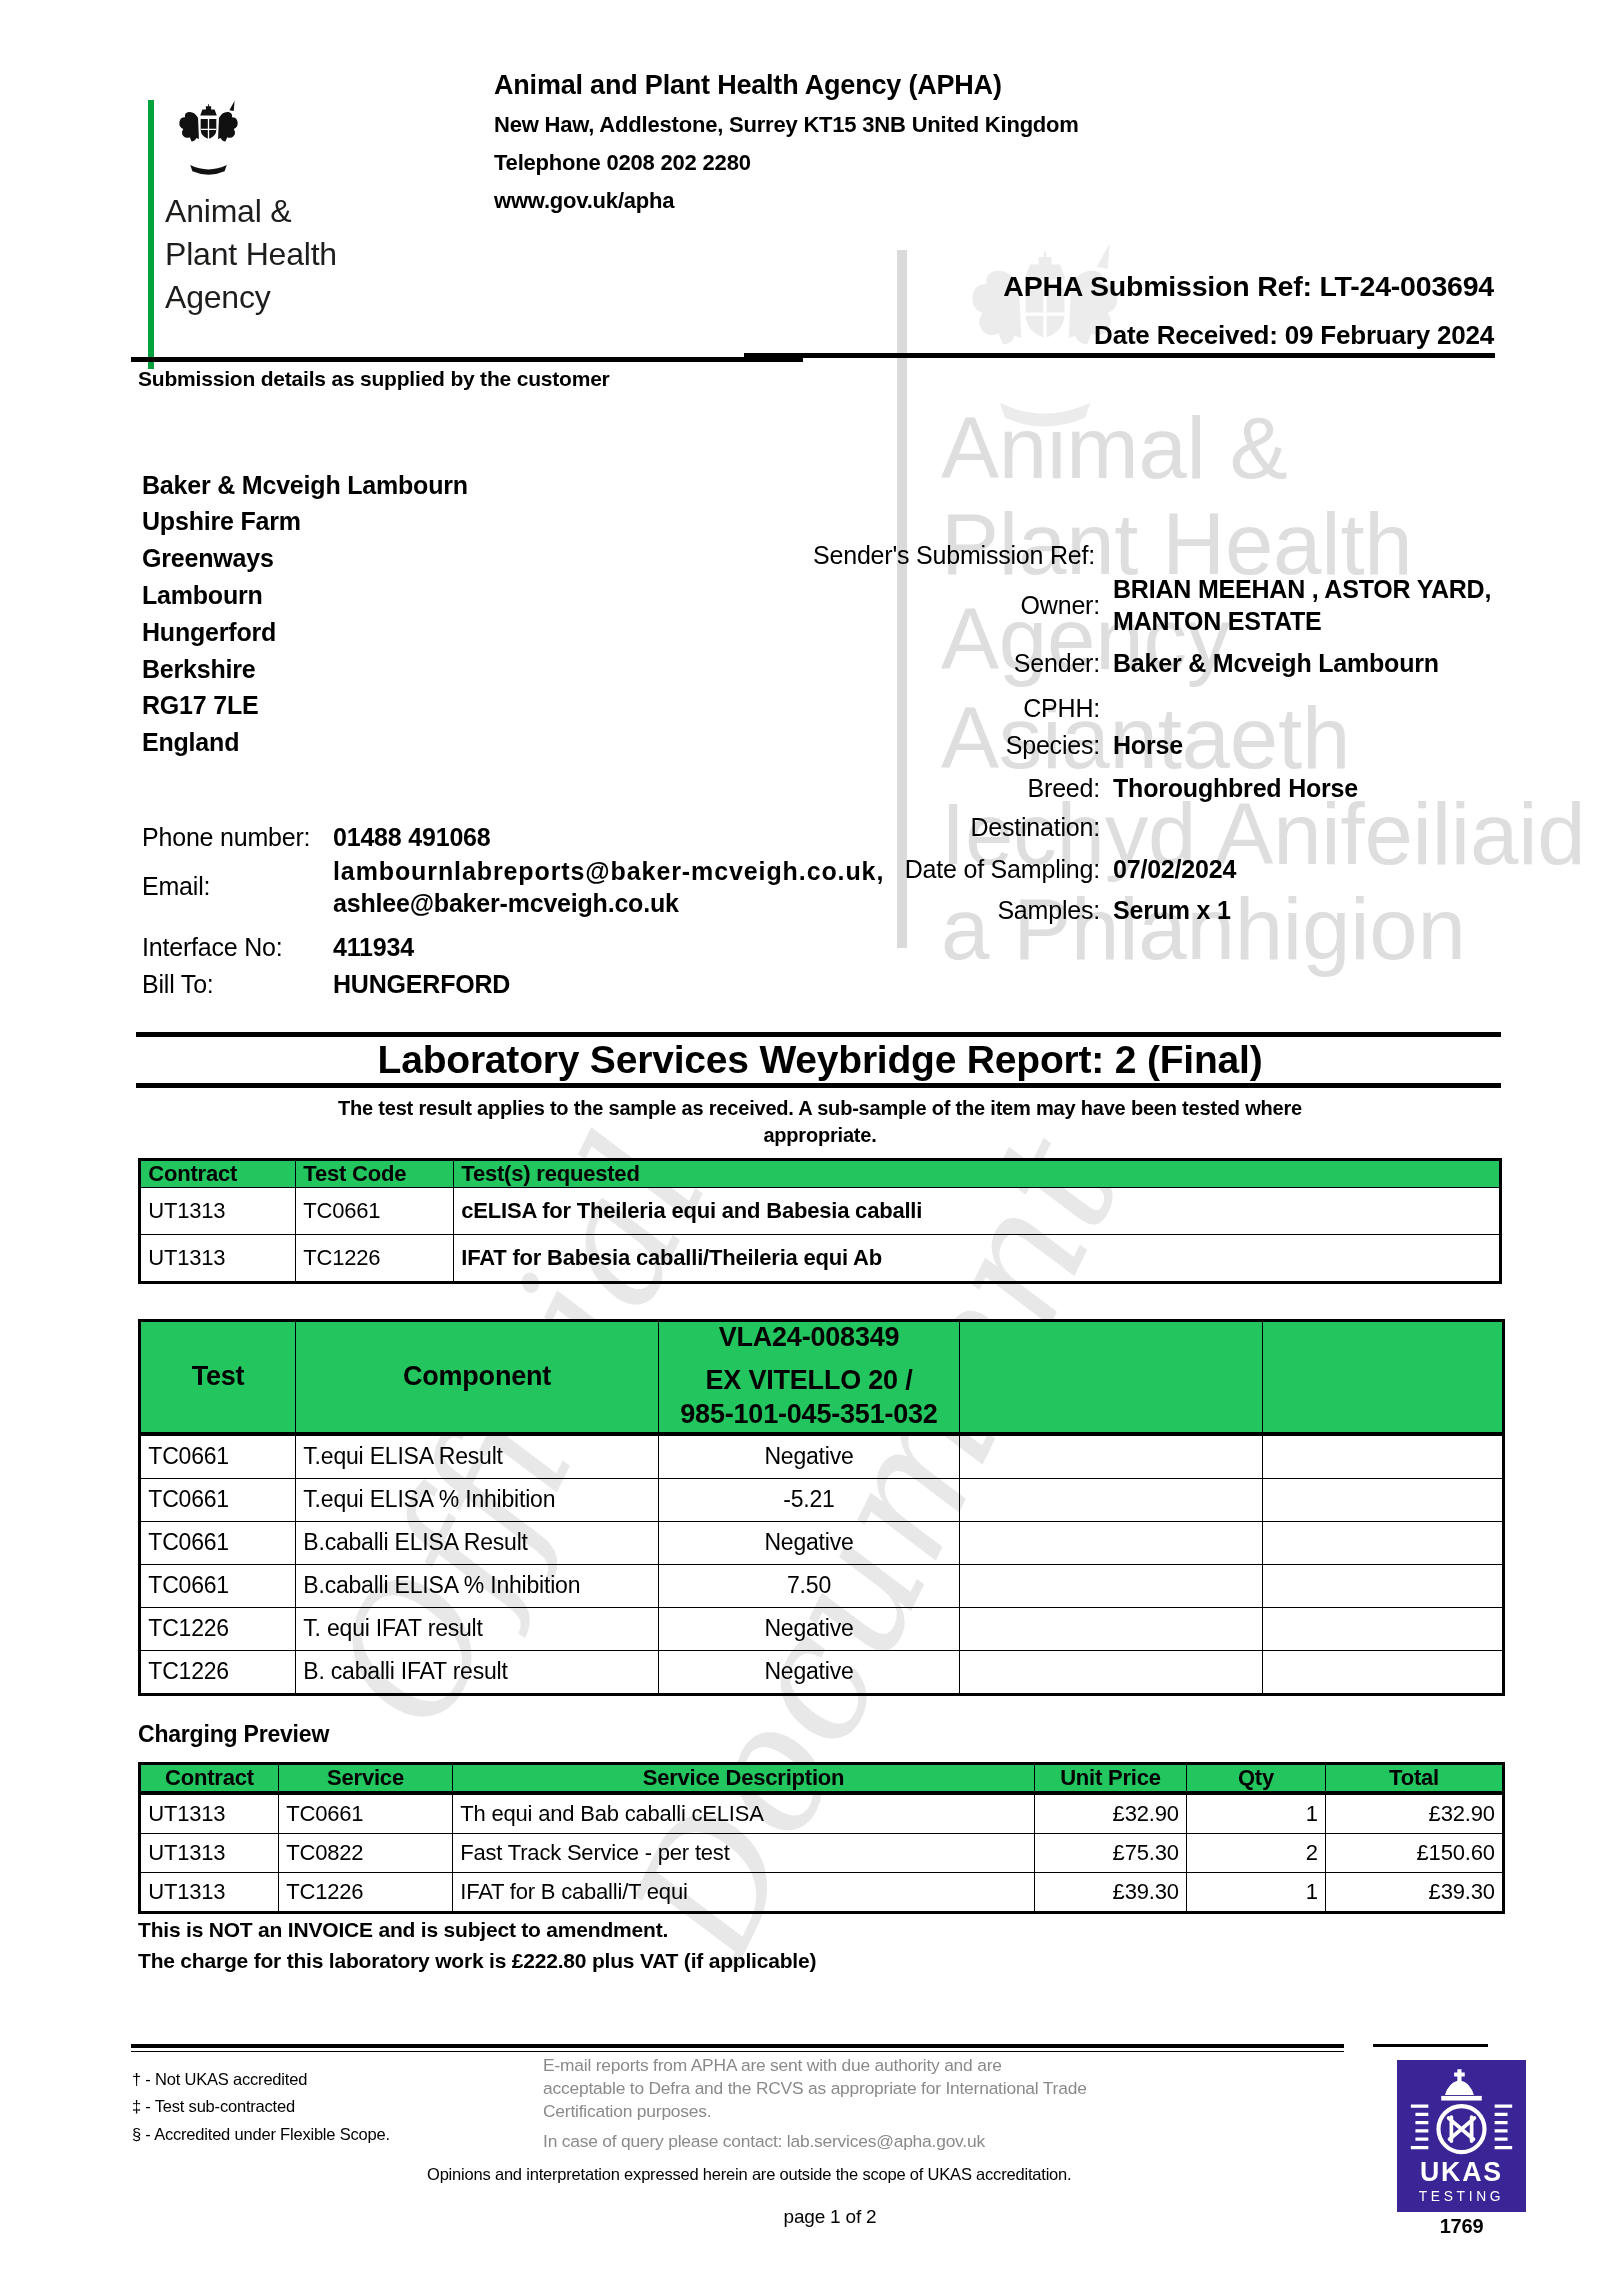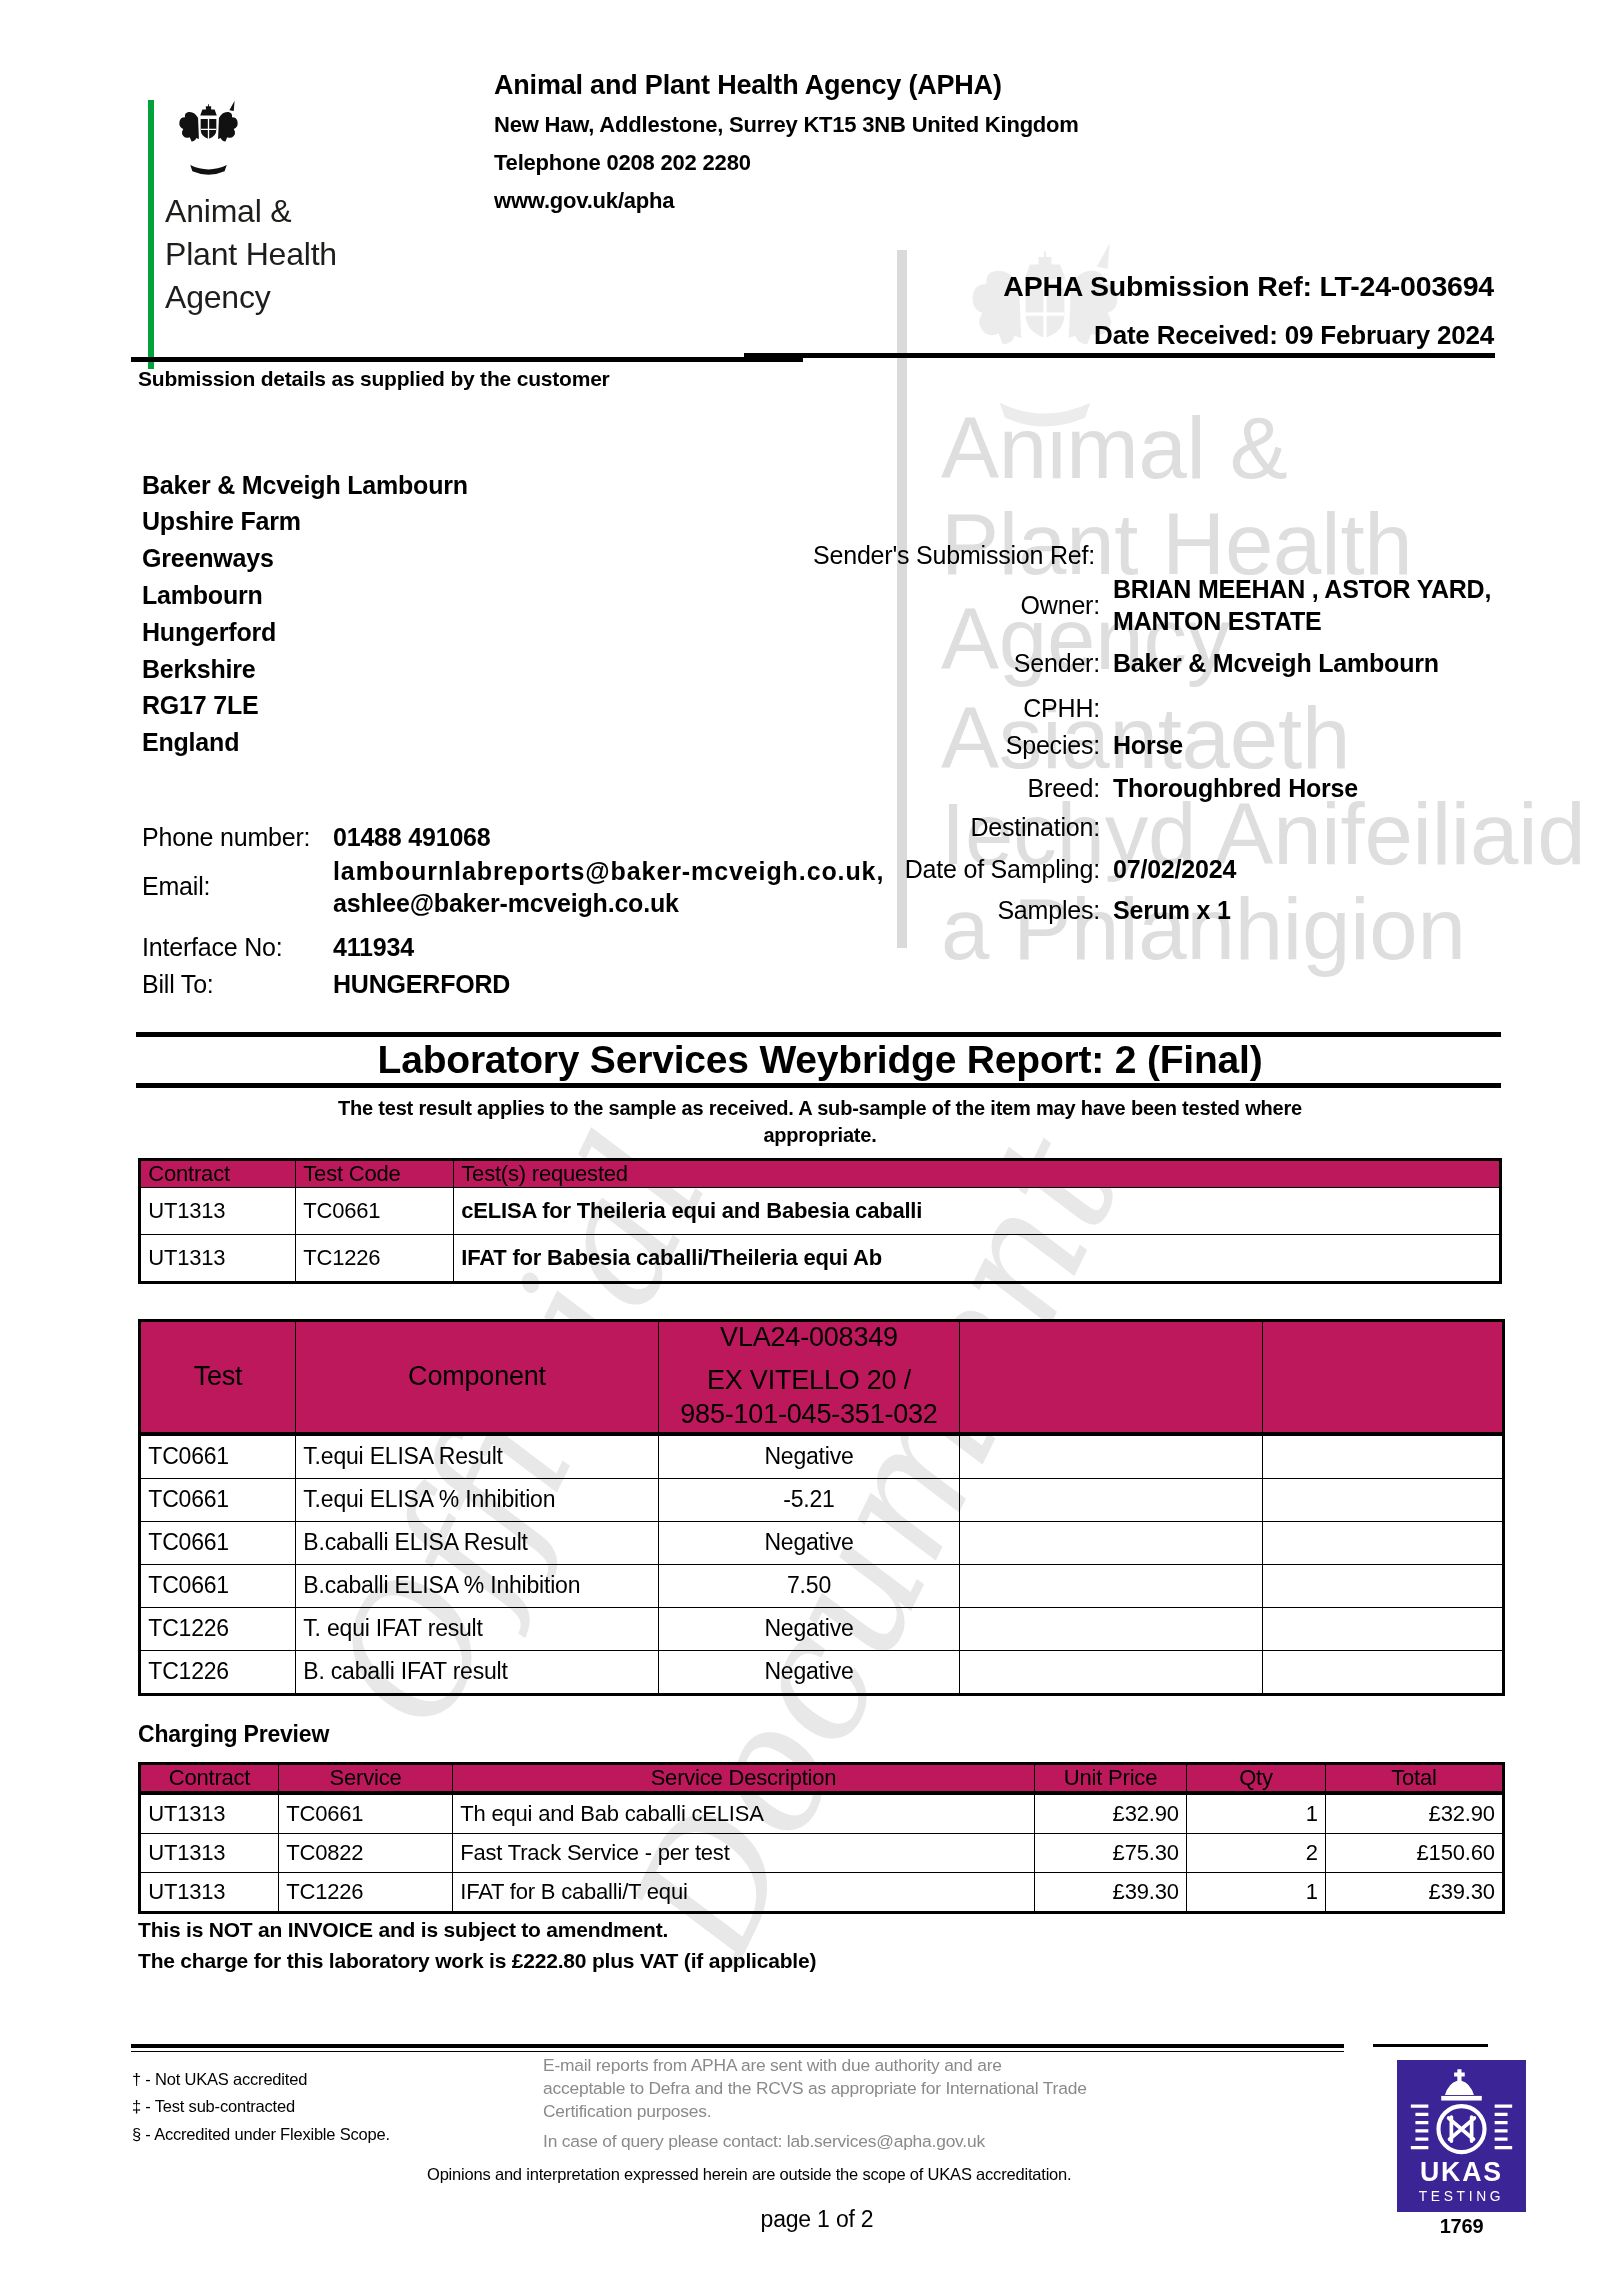--- a/index.html
+++ b/index.html
@@ -34,37 +34,37 @@
   .sref{position:absolute;left:813px;top:541px;font-size:25px;z-index:1;white-space:nowrap;}
   
   .rpt-title{position:absolute;left:138px;width:1364px;top:1038px;text-align:center;font-size:39px;font-weight:bold;z-index:1;}
   .rpt-note{position:absolute;left:138px;width:1364px;text-align:center;font-size:20px;font-weight:bold;z-index:1;}
   .validity{position:absolute;left:138px;top:1678px;font-size:22px;z-index:1;white-space:nowrap;}
   .chg-title{position:absolute;left:138px;top:1721px;font-size:23px;font-weight:bold;z-index:1;}
   .inv-note{position:absolute;left:138px;font-size:21px;font-weight:bold;z-index:1;white-space:nowrap;}
   
   .tbl{position:absolute;left:138px;border-collapse:collapse;table-layout:fixed;z-index:1;border:3.2px solid #000;}
   .tbl th,.tbl td{border:1.8px solid #000;font-size:22px;padding:0 7.3px;overflow:hidden;vertical-align:middle;}
-  .tbl thead th{background:#be185d;font-weight:normal;}
+  .tbl thead th{background:#22c55e;font-weight:bold;}
   .t1 thead th{text-align:left;height:26px;}
   .t1 td{height:46px;font-weight:400;}
   .t1 td.desc{font-weight:bold;}
   .t2 thead th{height:91px;text-align:center;border-bottom:4.1px solid #000;font-size:27px;}
   .t2 td{height:42px;font-size:23px;}
   .t2 .c{text-align:center;}
   .smp1{margin-bottom:11px;}
   .smp2,.smp3{line-height:1.25;}
   .t3 thead th{height:26px;text-align:center;border-bottom:4.1px solid #000;}
   .t3 td{height:38px;}
   .t3 .r{text-align:right;}
   
   .dagger{position:absolute;left:132px;font-size:16.5px;z-index:1;white-space:nowrap;}
   .graynote{position:absolute;left:543px;font-size:17.4px;color:#8a8a8a;z-index:1;white-space:nowrap;}
   .opinions{position:absolute;left:427px;width:780px;text-align:left;top:2165px;font-size:16.5px;z-index:1;}
-  .pagenum{position:absolute;left:427px;width:780px;text-align:center;top:2206px;font-size:23px;z-index:1;}
+  .pagenum{position:absolute;left:440px;width:780px;text-align:center;top:2206px;font-size:19px;z-index:1;}
   .ukas{position:absolute;left:1397px;top:2060px;z-index:1;}
   .ukas-num{position:absolute;left:1397px;top:2215px;width:129px;text-align:center;font-size:20px;font-weight:bold;z-index:1;}
 </style>
 </head>
 <body>
 
 <div class="page">
 
   <div class="wm-bar"></div>
   <div class="wm-line" style="top:404px">Animal &amp;</div>

